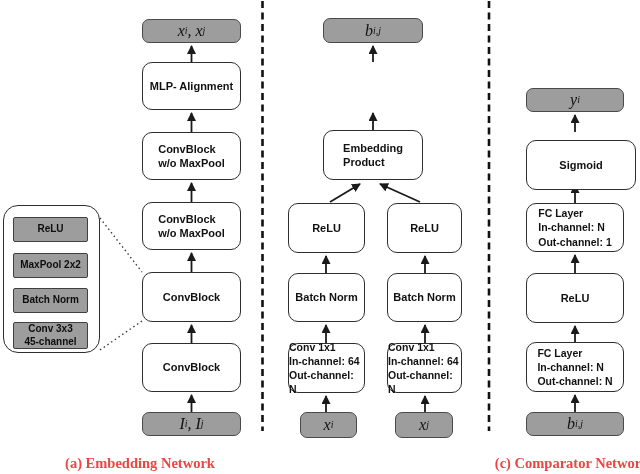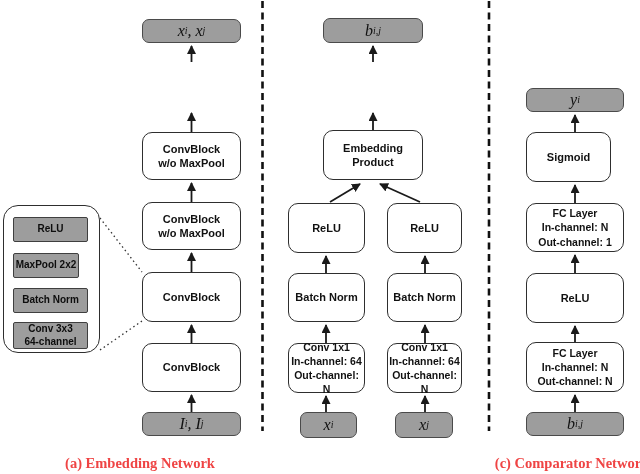--- a/index.html
+++ b/index.html
@@ -5,21 +5,21 @@
   html,body{margin:0;padding:0;background:#ffffff;}
   .fig{
     position:relative;width:640px;height:474px;background:#ffffff;
     font-family:"Liberation Sans",sans-serif;color:#111;overflow:hidden;
   }
   .layer{position:absolute;left:0;top:0;}
   .box{
     position:absolute;box-sizing:border-box;background:#ffffff;
     border:1.7px solid #2e2e2e;border-radius:10px;
     display:flex;align-items:center;justify-content:center;
-    text-align:center;font-weight:bold;font-size:11px;line-height:1.3;
+    text-align:left;font-weight:bold;font-size:11px;line-height:1.3;
     white-space:pre-line;color:#111;
   }
   .small{font-size:10.5px;line-height:1.35;}
   .io{
     background:#9d9d9d;border:1.9px solid #4a4a4a;border-radius:7px;
     font-family:"Liberation Serif","DejaVu Serif",serif;font-style:italic;
     font-weight:normal;font-size:16px;white-space:nowrap;line-height:1;
   }
   .io sub{font-size:62%;font-style:italic;line-height:0;}
   .legend{border-radius:15px;border-width:1.8px;}
@@ -84,54 +84,55 @@
       <line x1="575" y1="412" x2="575" y2="395" marker-end="url(#ah)"></line>
     </g>
 
     <g stroke="#333" stroke-width="1.3" stroke-dasharray="1.5 3">
       <line x1="100" y1="218" x2="142" y2="272"></line>
       <line x1="100" y1="350" x2="142" y2="321"></line>
     </g>
   </svg>
 
   <div class="box io" style="left:142px;top:19px;width:99px;height:24px">x<sub>i</sub>, x<sub>j</sub></div>
+  <div class="box" style="left:142px;top:62px;width:99px;height:48px">MLP- Alignment</div>
   <div class="box" style="left:142px;top:132px;width:99px;height:48px">ConvBlock
 w/o MaxPool</div>
   <div class="box" style="left:142px;top:202px;width:99px;height:48px">ConvBlock
 w/o MaxPool</div>
   <div class="box" style="left:142px;top:272px;width:99px;height:50px">ConvBlock</div>
   <div class="box" style="left:142px;top:343px;width:99px;height:49px">ConvBlock</div>
   <div class="box io" style="left:142px;top:412px;width:99px;height:24px">I<sub>i</sub>, I<sub>j</sub></div>
 
   <div class="box legend" style="left:3px;top:205px;width:97px;height:148px"></div>
   <div class="legend-item" style="left:13px;top:217px;width:75px;height:25px">ReLU</div>
-  <div class="legend-item" style="left:13px;top:253px;width:66px;height:25px">MaxPool 2x2</div>
+  <div class="legend-item" style="left:13px;top:253px;width:75px;height:25px">MaxPool 2x2</div>
   <div class="legend-item" style="left:13px;top:288px;width:75px;height:25px">Batch Norm</div>
   <div class="legend-item" style="left:13px;top:322px;width:75px;height:27px">Conv 3x3
-64-channel</div>
+45-channel</div>
 
   <div class="box io" style="left:323px;top:18px;width:100px;height:25px">b<sub>i,j</sub></div>
   <div class="box" style="left:323px;top:130px;width:100px;height:50px">Embedding
 Product</div>
 
   <div class="box" style="left:288px;top:203px;width:77px;height:50px">ReLU</div>
   <div class="box" style="left:387px;top:203px;width:75px;height:50px">ReLU</div>
   <div class="box" style="left:288px;top:273px;width:77px;height:49px">Batch Norm</div>
   <div class="box" style="left:387px;top:273px;width:75px;height:49px">Batch Norm</div>
   <div class="box small" style="left:288px;top:343px;width:77px;height:50px">Conv 1x1
 In-channel: 64
 Out-channel: N</div>
   <div class="box small" style="left:387px;top:343px;width:75px;height:50px">Conv 1x1
 In-channel: 64
 Out-channel: N</div>
   <div class="box io" style="left:300px;top:412px;width:57px;height:26px">x<sub>i</sub></div>
   <div class="box io" style="left:395px;top:412px;width:58px;height:26px">x<sub>j</sub></div>
 
   <div class="box io" style="left:526px;top:88px;width:98px;height:24px">y<sub>i</sub></div>
-  <div class="box" style="left:526px;top:132px;width:85px;height:50px">Sigmoid</div>
+  <div class="box" style="left:526px;top:140px;width:110px;height:50px">Sigmoid</div>
   <div class="box small" style="left:526px;top:203px;width:98px;height:49px">FC Layer
 In-channel: N
 Out-channel: 1</div>
   <div class="box" style="left:526px;top:273px;width:98px;height:50px">ReLU</div>
   <div class="box small" style="left:526px;top:342px;width:98px;height:50px">FC Layer
 In-channel: N
 Out-channel: N</div>
   <div class="box io" style="left:526px;top:412px;width:98px;height:24px">b<sub>i,j</sub></div>
 
   <div class="caption" style="left:40px;top:455px;width:200px">(a) Embedding Network</div>

